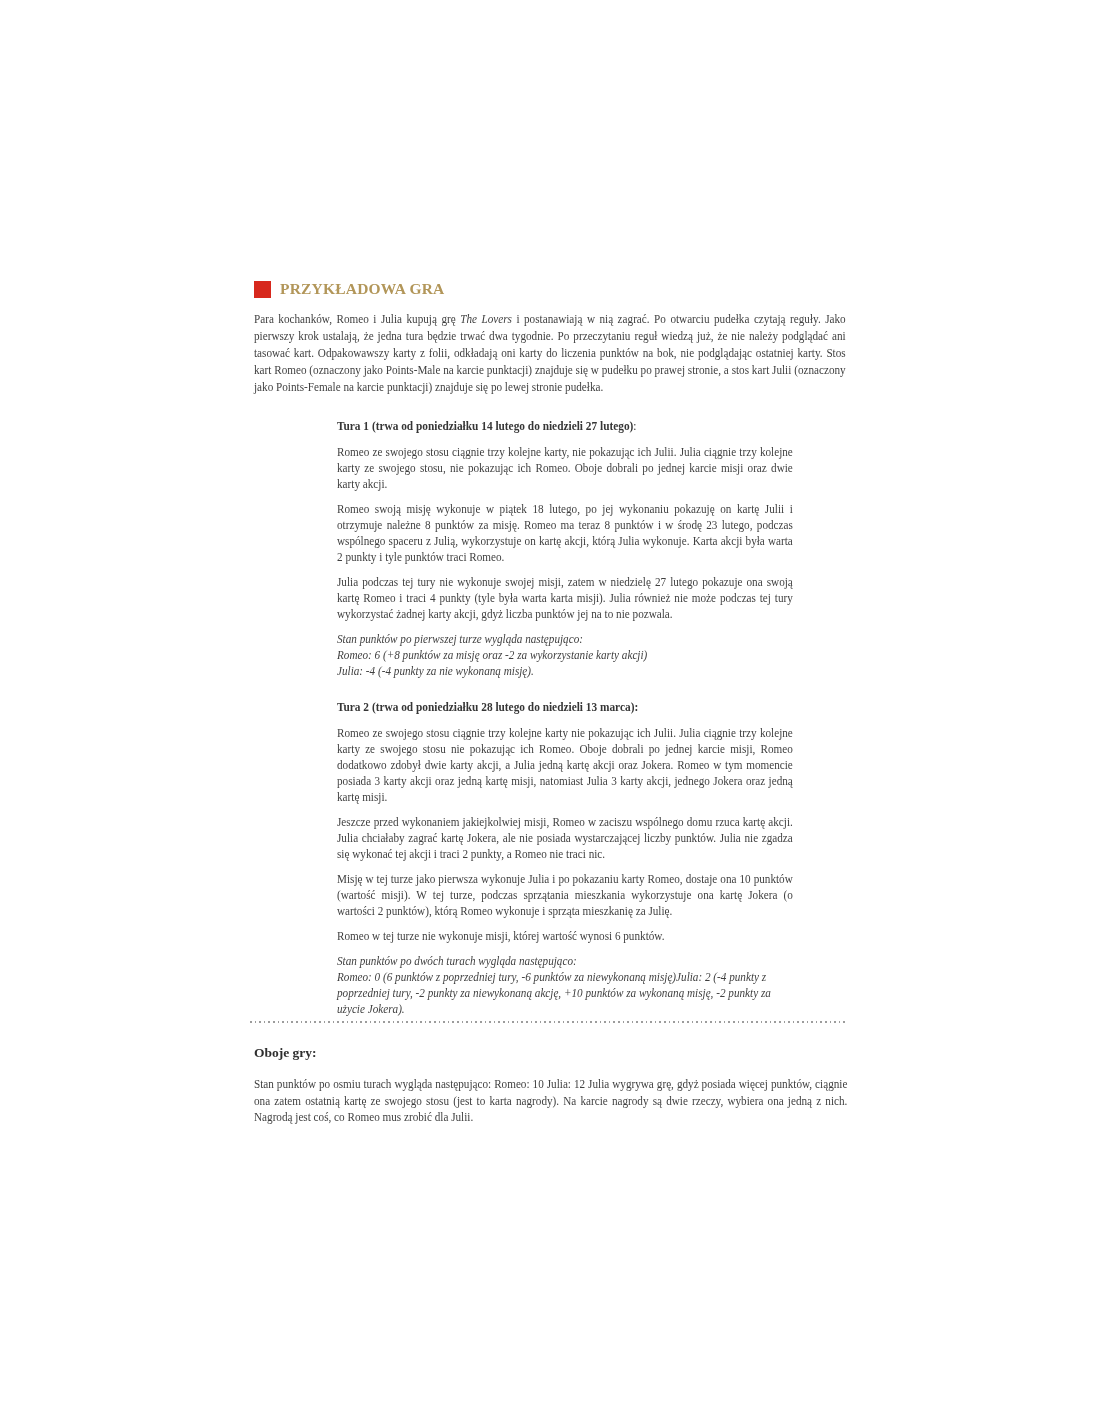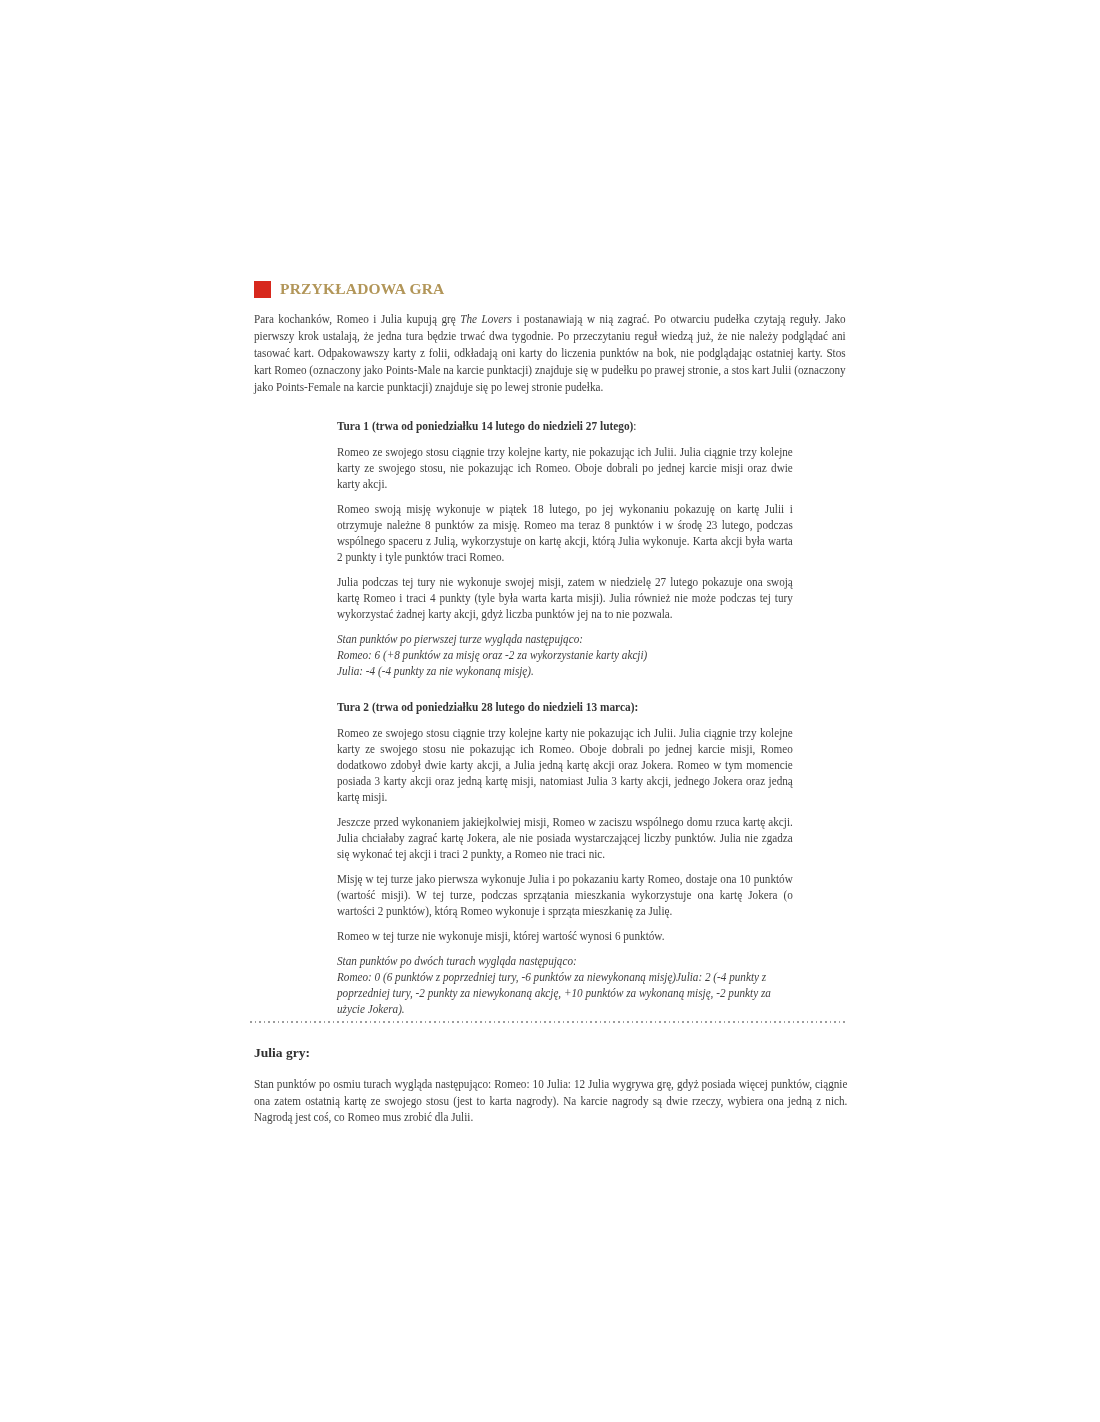--- a/index.html
+++ b/index.html
@@ -139,16 +139,16 @@
     <p>Misję w tej turze jako pierwsza wykonuje Julia i po pokazaniu karty Romeo, dostaje ona 10 punktów (wartość misji). W tej turze, podczas sprzątania mieszkania wykorzystuje ona kartę Jokera (o wartości 2 punktów), którą Romeo wykonuje i sprząta mieszkanię za Julię.</p>
     <p>Romeo w tej turze nie wykonuje misji, której wartość wynosi 6 punktów.</p>
     <div class="score">
       <div>Stan punktów po dwóch turach wygląda następująco:</div>
       <div>Romeo: 0 (6 punktów z poprzedniej tury, -6 punktów za niewykonaną misję)Julia: 2 (-4 punkty z poprzedniej tury, -2 punkty za niewykonaną akcję, +10 punktów za wykonaną misję, -2 punkty za użycie Jokera).</div>
     </div>
   </div>
 
   <div class="divider"></div>
 
-  <div class="end-heading">Julia gry:</div>
+  <div class="end-heading">Oboje gry:</div>
   <div class="end-para condense">Stan punktów po osmiu turach wygląda następująco: Romeo: 10 Julia: 12 Julia wygrywa grę, gdyż posiada więcej punktów, ciągnie ona zatem ostatnią kartę ze swojego stosu (jest to karta nagrody). Na karcie nagrody są dwie rzeczy, wybiera ona jedną z nich. Nagrodą jest coś, co Romeo mus zrobić dla Julii.</div>
 
 </div>
 
 </body></html>

